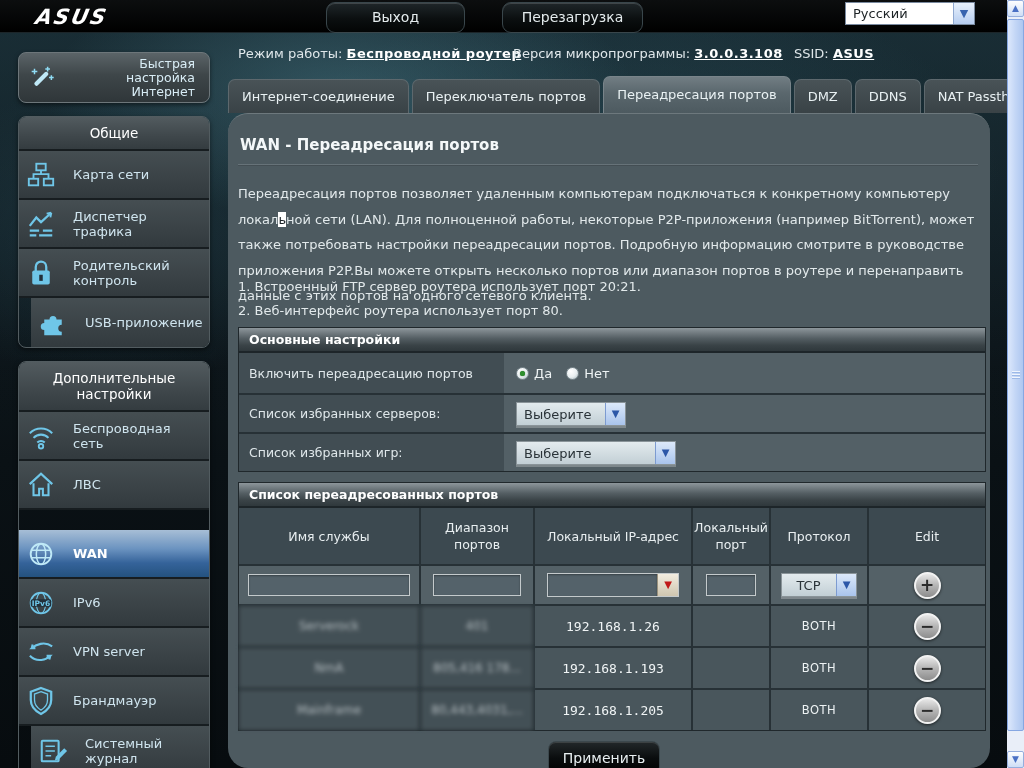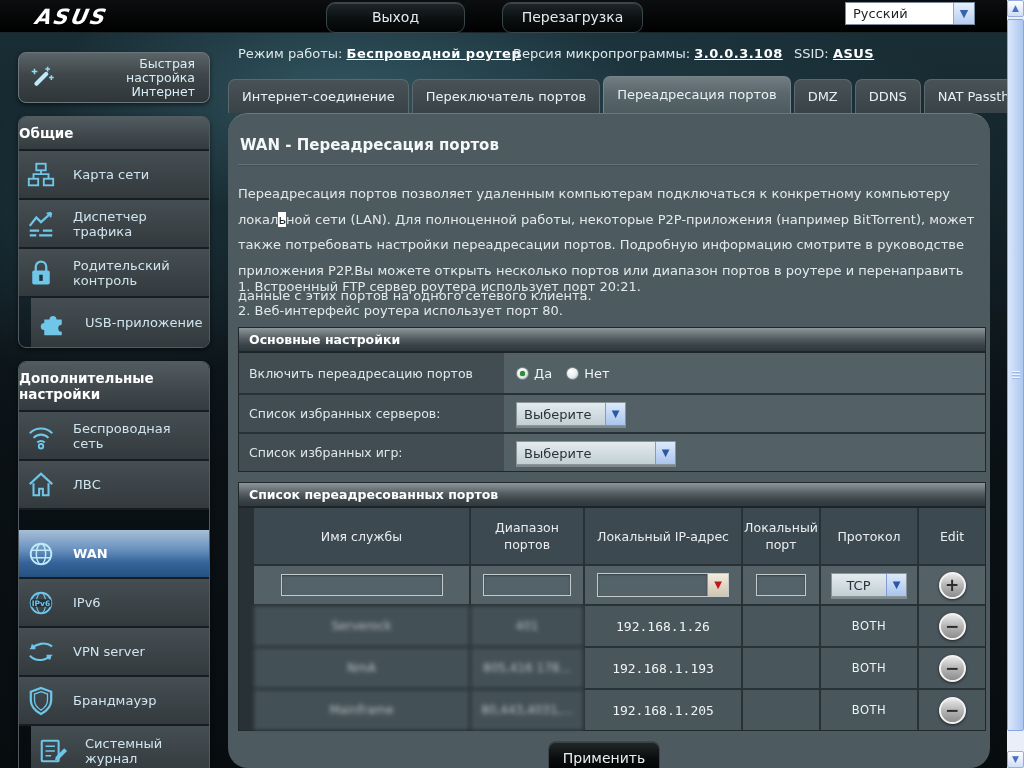--- a/index.html
+++ b/index.html
@@ -33,21 +33,21 @@
   .sb-up { top:0; } .sb-down { bottom:0; }
   .sb-thumb { position:absolute; left:0; top:19px; width:17px; height:712px; background:linear-gradient(90deg,#dce8fc 0%,#c3d6f6 50%,#aec7f0 100%); border:1px solid #86a7e2; border-radius:2px; }
   .sb-grip { position:absolute; left:4px; top:50%; width:8px; height:9px; margin-top:-4px;
     background:repeating-linear-gradient(180deg,#eef4fd 0 1px,#9db9e8 1px 2px,transparent 2px 3px); }
 
   
   .sidebar { position:absolute; left:18px; top:52px; width:192px; z-index:10; }
   .quick-setup { height:51px; border-radius:8px; background:linear-gradient(180deg,#5b6468 0%,#3e4649 45%,#2f3639 100%); border:1px solid #6d767a; display:flex; align-items:center; cursor:pointer; box-shadow:0 2px 4px rgba(0,0,0,.5); }
   .quick-setup .qlabel { color:#d9edf6; font-size:12.5px; line-height:14px; padding-left:6px; width:130px;text-align:right; }
   .side-section { margin-top:13px; border-radius:8px; overflow:hidden; border:1px solid #525c60; box-shadow:0 2px 5px rgba(0,0,0,.5); }
-  .side-header { background:linear-gradient(180deg,#525b5f 0%,#3f474b 60%,#343c40 100%); color:#fff; font-weight:bold; font-size:13.5px; text-align:left; padding:8px 0; border-bottom:2px solid #171d20; line-height:16px; }
+  .side-header { background:linear-gradient(180deg,#525b5f 0%,#3f474b 60%,#343c40 100%); color:#fff; font-weight:normal; font-size:13.5px; text-align:center; padding:8px 0; border-bottom:2px solid #171d20; line-height:16px; }
   .side-item { height:49px; background:linear-gradient(180deg,#454e52 0%,#3a4246 60%,#323a3e 100%); border-bottom:2px solid #171d20; display:flex; align-items:center; cursor:pointer; position:relative; }
   .side-item:last-child { border-bottom:none;margin-left:12px; }
   .side-item .ilabel { color:#cfe4ee; font-size:13px; line-height:15px; padding-left:10px; width:128px; }
   .side-item .iconbox { width:44px; display:flex; justify-content:center; }
   .side-item.active { background:linear-gradient(180deg,#a7bed6 0%,#6b93c0 40%,#35639a 70%,#24527f 100%);margin-top:20px; }
   .side-item.active .ilabel { color:#fff; font-weight:bold; }
   .side-item.active::after { content:""; position:absolute; right:-15px; top:50%; margin-top:-13px; border-left:15px solid #47709f; border-top:13px solid transparent; border-bottom:13px solid transparent; }
 
   
   .hdr-info { position:absolute; left:238px; top:46px; width:760px; height:22px; color:#dfe7ea; font-size:13px; z-index:12; white-space:nowrap; }
@@ -94,21 +94,21 @@
   .xp-select .sval { font-size:13px; color:#2a3338; padding:4px 8px 0 7px; flex:1; white-space:nowrap; }
   .xp-select .sarrow { width:20px; background:linear-gradient(180deg,#dce9fa 0%,#a9c4ec 100%); border-left:1px solid #7d9bd0; color:#2c57a8; font-size:10px; font-weight:bold; text-align:center; line-height:22px; }
   .sel-servers { width:110px; } .sel-games { width:160px; } .sel-proto { width:76px; }
 
   
   .ptable { width:100%; }
   .prow { display:flex; margin-bottom:2px; }
   .prow:last-child { margin-bottom:0; }
   .pcell { display:flex; align-items:center; justify-content:center; margin-right:2px; text-align:center; }
   .pcell:last-child { margin-right:0; }
-  .c0{width:215px;margin-left:15px;} .c1{width:112px;} .c2{width:156px;} .c3{width:76px;} .c4{width:96px;} .c5{flex:1;}
+  .c0{width:180px;} .c1{width:112px;} .c2{width:156px;} .c3{width:76px;} .c4{width:96px;} .c5{flex:1;}
   .phead .pcell { background:#3c4950; color:#e8eef0; font-size:12.5px; height:56px; line-height:17px; }
   .pinput .pcell { background:#54616 7; background:#546167; height:38px; }
   .pdata .pcell { background:#49565c; height:40px; }
   .pdata .svc { color:#ccd4d8; font-size:12px; filter:blur(2px); opacity:.85; }
   .pdata .ip { color:#f0f4f5; font-family:"DejaVu Sans Mono","Liberation Mono",monospace; font-size:13px; }
   .pdata .proto { color:#eef3f4; font-size:11.5px; letter-spacing:.5px; }
 
   .tinput { height:22px; background:#54626a; border:1px solid #c4cacc; box-shadow:inset 0 1px 2px rgba(0,0,0,.35); color:#eef3f4; font-size:12px; padding:0 4px; }
   .in-name{width:162px;} .in-range{width:88px;} .in-port{width:50px;}
   .ip-combo { display:flex; width:132px; height:24px; border:1px solid #c4cacc; }

